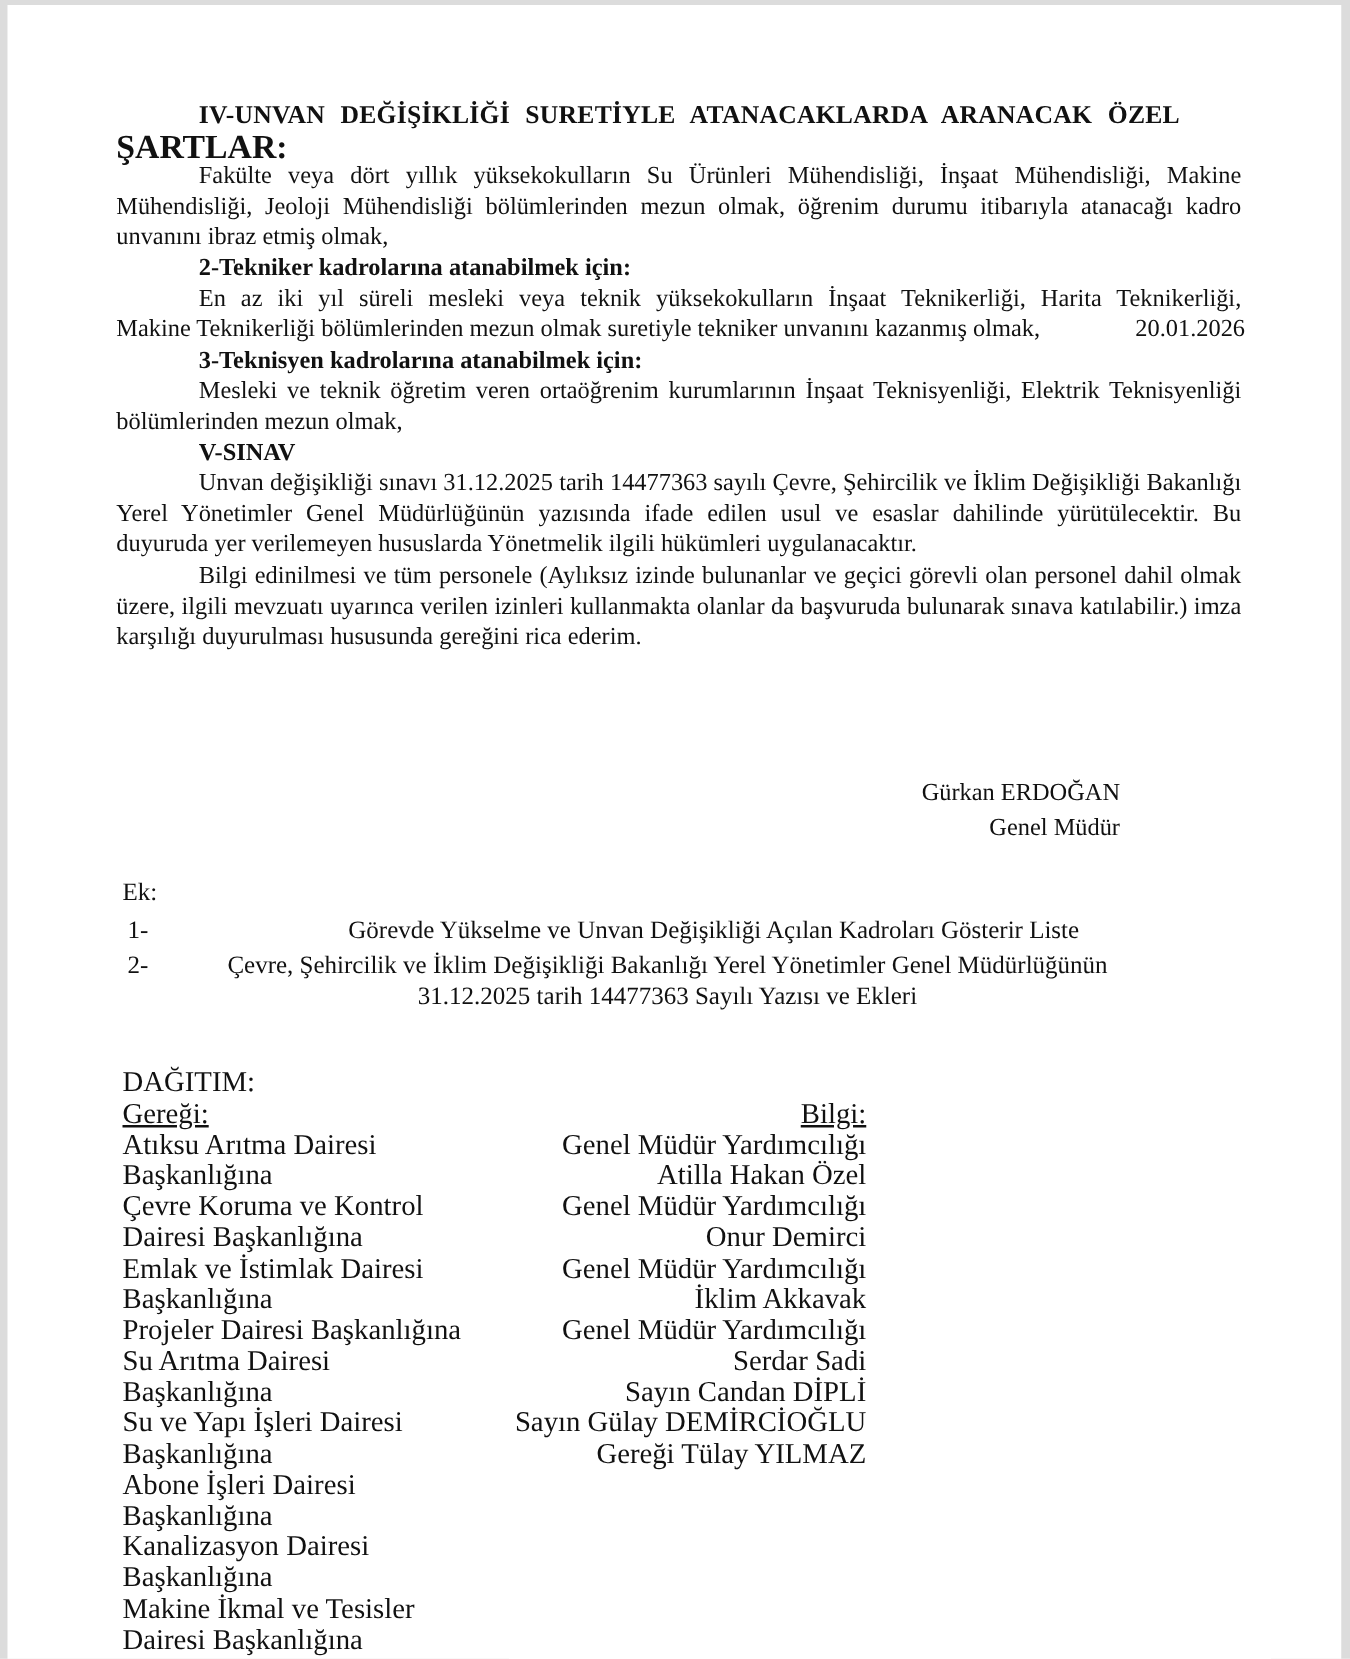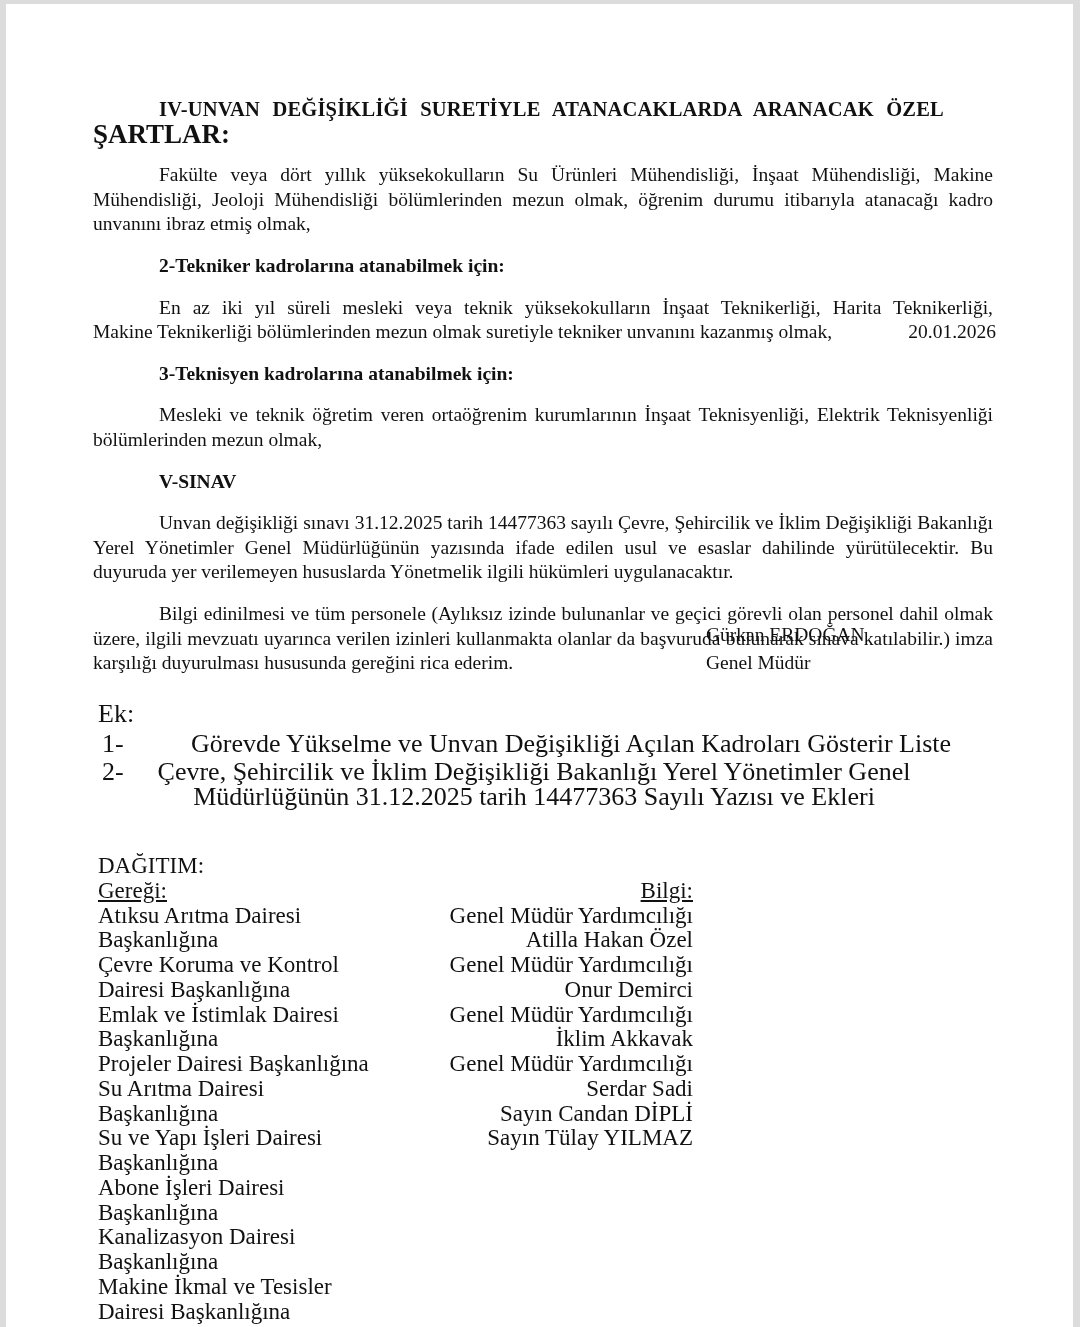--- a/index.html
+++ b/index.html
@@ -11,31 +11,31 @@
   }
   .page {
     position: absolute; left: 6px; top: 4px; width: 1067px; height: 1323px;
     background: #ffffff;
   }
   .content {
     position: absolute; left: 87px; top: 76px; width: 900px;
     font-size: 19.5px; line-height: 24.6px;
   }
   .just { text-align: justify; text-align-last: left; }
-  .ind { text-indent: 66px; margin-top: 17px; }
+  .ind { text-indent: 66px; }
   .b { font-weight: bold; }
   .heading { font-size: 20.5px; letter-spacing: 0.2px; text-align: justify; text-align-last: left; word-spacing: 7px; }
   p { margin: 0; }
   .stamp-line { position: relative; white-space: nowrap; }
   .stamp { position: absolute; right: -3px; top: 0; background: transparent; }
   .sign {
-    position: absolute; left: 700px; top: 617px; width: 190px; text-align: left;
+    position: absolute; left: 700px; top: 617px; width: 190px; text-align: right;
     font-size: 19.5px; line-height: 28px;
   }
-  .ek { position: absolute; left: 92px; top: 698px; font-size: 26px; line-height: 24.6px; width: 900px; }
+  .ek { position: absolute; left: 92px; top: 698px; font-size: 20px; line-height: 24.6px; width: 900px; }
   .ek-title { margin-bottom: 5px; }
   .ek-item { display: flex; margin-bottom: 4px; }
   .ek-num { width: 42px; padding-left: 4px; flex: none; }
   .ek-text { flex: 1; text-align: center; }
   .dist { position: absolute; left: 92px; top: 850px; font-size: 23px; line-height: 24.75px; }
   .cols { display: flex; }
   .col1 { width: 275px; }
   .col2 { width: 320px; text-align: right; }
   .u { text-decoration: underline; }
 </style>
@@ -110,17 +110,18 @@
         <div class="u">Bilgi:</div>
         <div>Genel Müdür Yardımcılığı</div>
         <div>Atilla Hakan Özel</div>
         <div>Genel Müdür Yardımcılığı</div>
         <div>Onur Demirci</div>
         <div>Genel Müdür Yardımcılığı</div>
         <div>İklim Akkavak</div>
         <div>Genel Müdür Yardımcılığı</div>
         <div>Serdar Sadi</div>
         <div>Sayın Candan DİPLİ</div>
-        <div>Sayın Tülay YILMAZ</div>
+        <div>Sayın Gülay DEMİRCİOĞLU</div>
+        <div>Gereği Tülay YILMAZ</div>
       </div>
     </div>
   </div>
 </div>
 
 </body></html>

